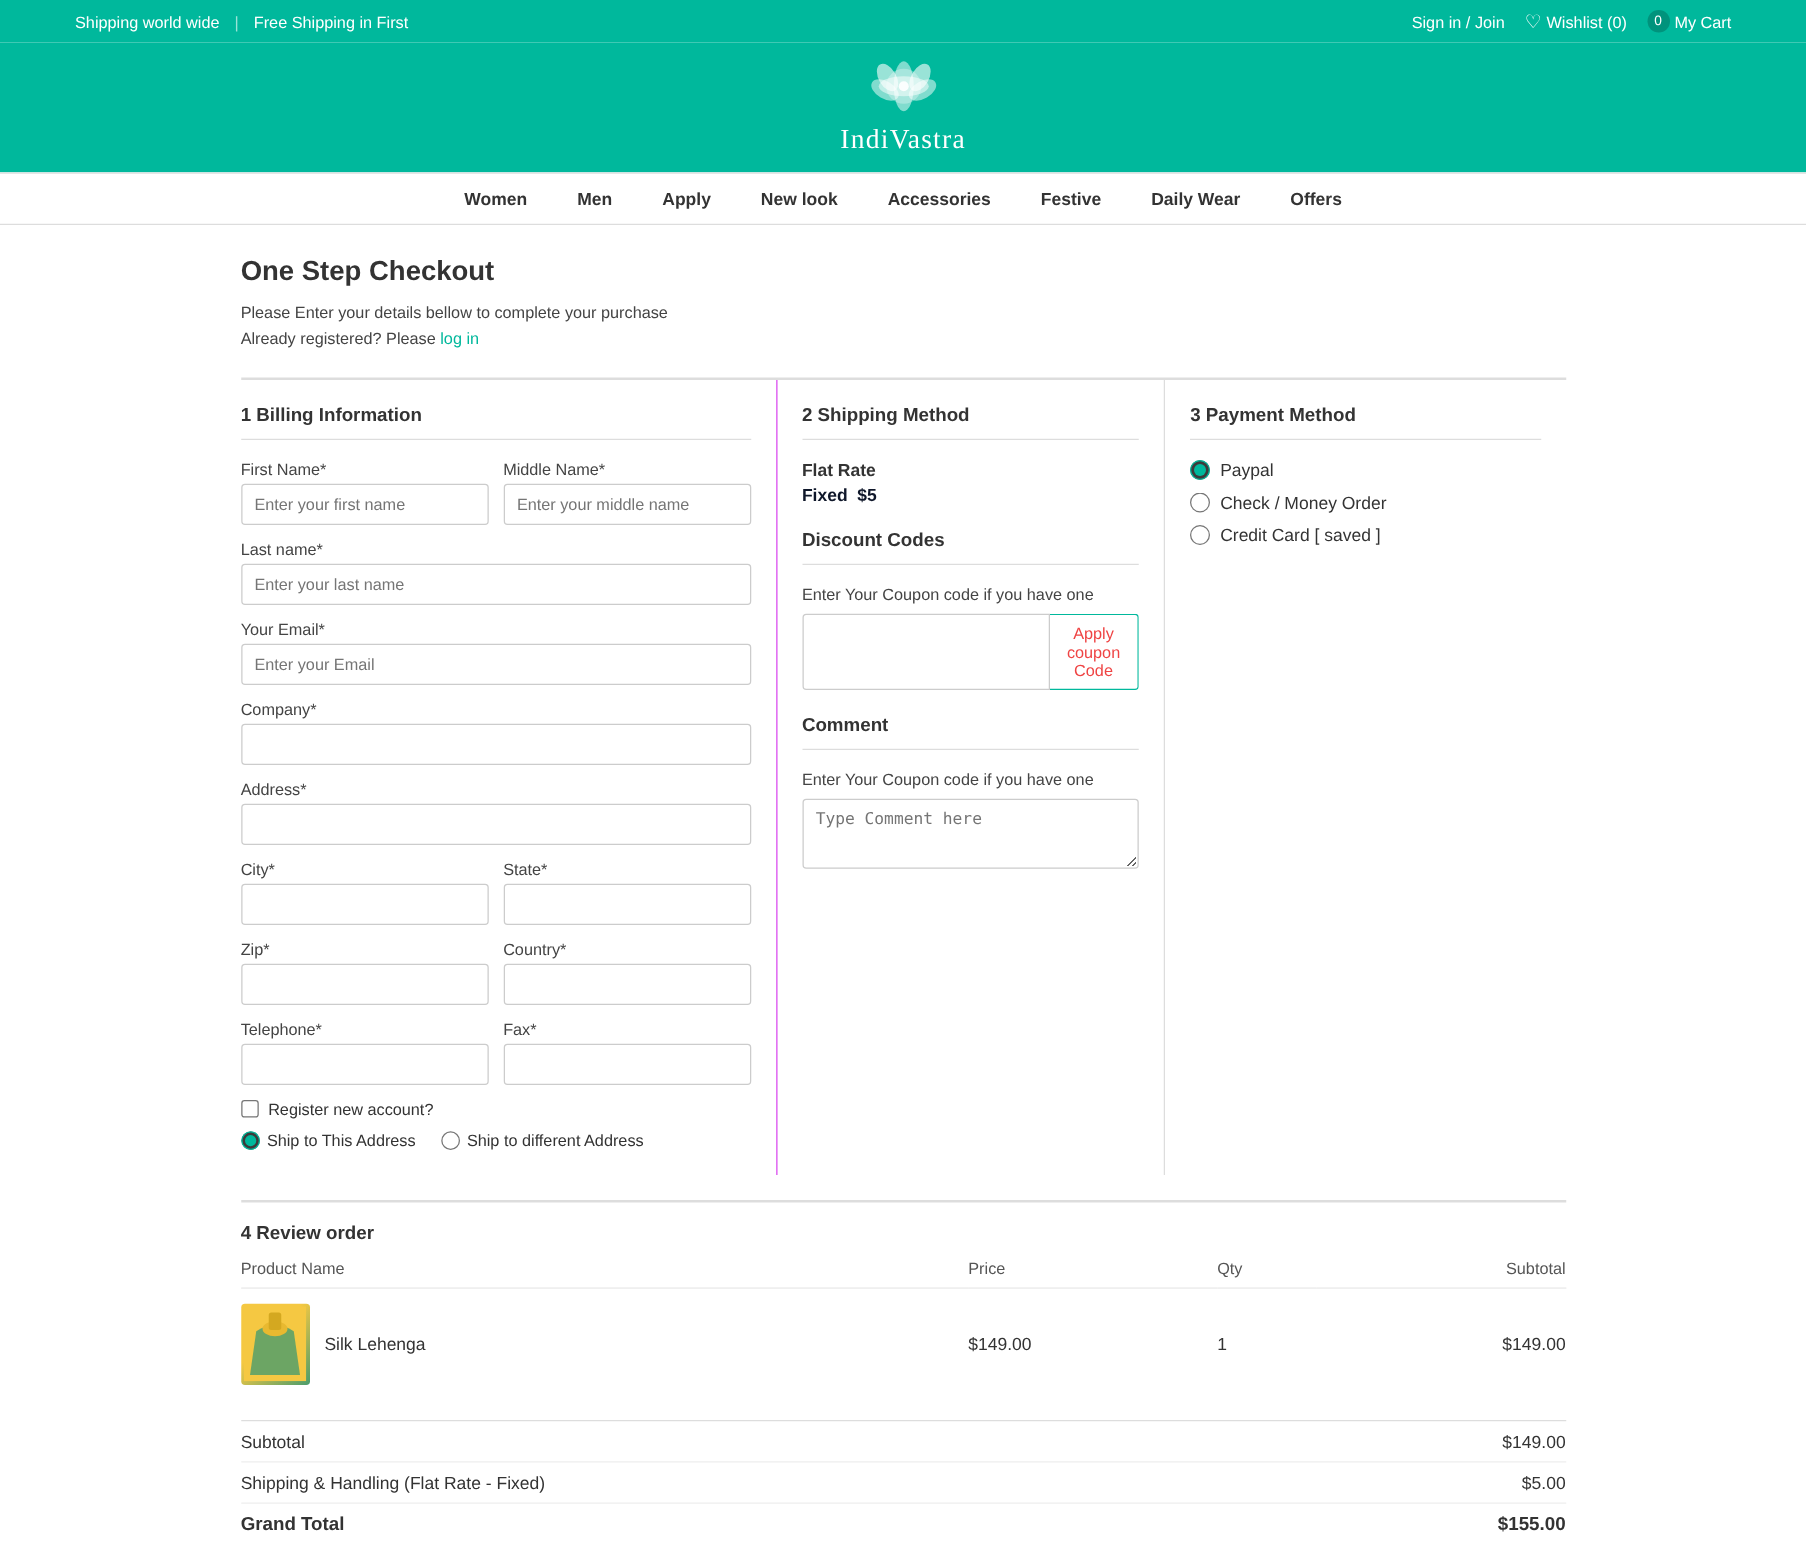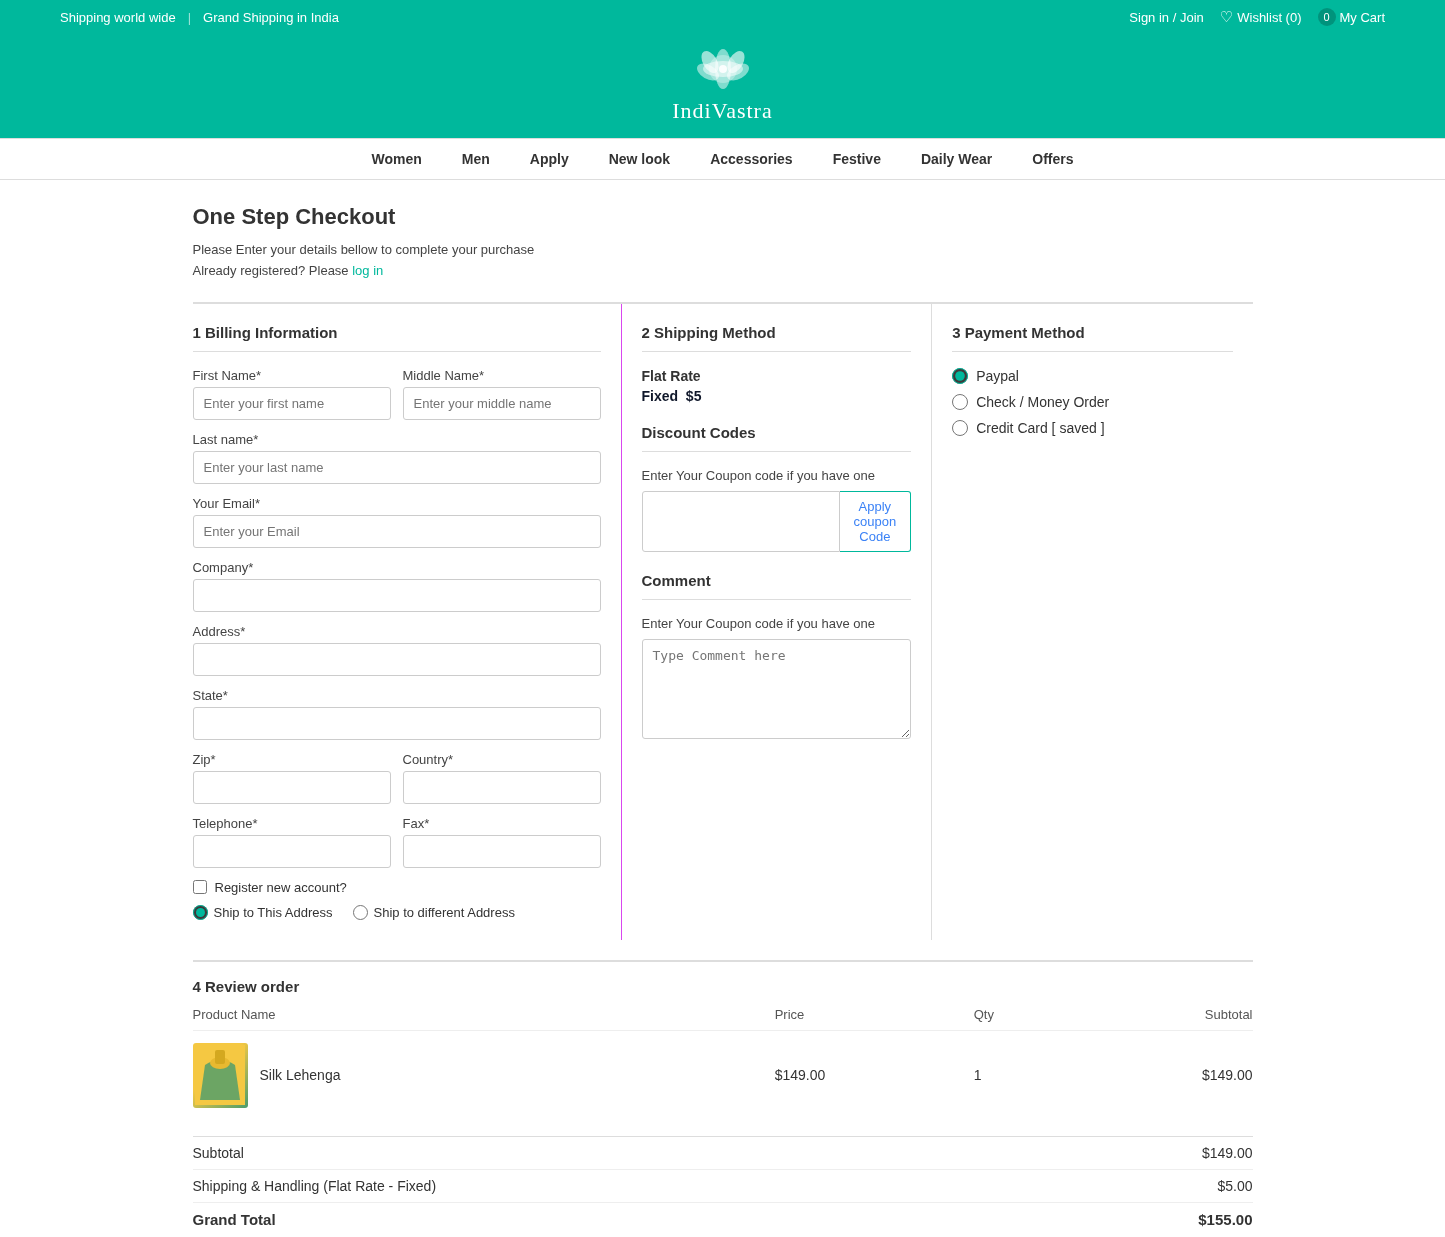--- a/index.html
+++ b/index.html
@@ -37,26 +37,26 @@
     .shipping-info { margin-bottom: 20px; }
     .shipping-info .rate-label { font-weight: bold; font-size: 14px; color: #333; margin-bottom: 4px; }
     .shipping-info .rate-value { font-size: 14px; color: #0f172a; }
     .rate-value span { font-weight: bold; }
 
     
     .discount-section { margin-bottom: 20px; }
     .discount-label { font-size: 13px; color: #444; margin-bottom: 8px; }
     .discount-input-row { display: flex; gap: 0; }
     .discount-input-row input { flex: 1; border: 1px solid #ccc; border-radius: 3px 0 0 3px; padding: 7px 10px; font-size: 13px; outline: none; }
-    .apply-btn { background: #fff; border: 1px solid #00b89c; border-left: none; color: #3b82f6; padding: 7px 14px; cursor: pointer; font-size: 13px; border-radius: 0 3px 3px 0; }
+    .apply-btn { background: #fff; border: 1px solid #00b89c; border-left: none; color: #ef4444; padding: 7px 14px; cursor: pointer; font-size: 13px; border-radius: 0 3px 3px 0; }
 
     
     .comment-section { margin-top: 16px; }
     .comment-label { font-size: 13px; color: #444; margin-bottom: 8px; }
-    .comment-textarea { width: 100%; border: 1px solid #ccc; border-radius: 3px; padding: 8px 10px; font-size: 13px; height: 100px; outline: none; resize: vertical; }
+    .comment-textarea { width: 100%; border: 1px solid #ccc; border-radius: 3px; padding: 8px 10px; font-size: 13px; height: 56px; outline: none; resize: vertical; }
 
     
     .payment-options { display: flex; flex-direction: column; gap: 10px; margin-top: 8px; }
     .payment-option { display: flex; align-items: center; gap: 8px; font-size: 14px; cursor: pointer; }
     .payment-option input[type="radio"] { accent-color: #00b89c; width: 16px; height: 16px; }
 
     
     .review-section { margin-top: 20px; border-top: 2px solid #ddd; padding-top: 16px; }
     .review-header { font-size: 15px; font-weight: bold; color: #333; margin-bottom: 12px; }
     .review-table { width: 100%; border-collapse: collapse; }
@@ -89,21 +89,21 @@
     .col-shipping { flex: 0 0 280px; padding: 20px; border-right: 1px solid #ddd; }
     .col-payment { flex: 1; padding: 20px; }
   </style>
 </head>
 <body>
 
 <div class="top-bar">
   <div class="top-bar-left">
     <span>Shipping world wide</span>
     <span class="top-bar-divider">|</span>
-    <span>Grand Shipping in India</span>
+    <span>Free Shipping in First</span>
   </div>
   <div class="top-bar-right">
     <a href="#">Sign in / Join</a>
     <div class="wishlist-area">
       <span style="font-size:15px;">♡</span>
       <span>Wishlist (0)</span>
     </div>
     <div class="cart-area">
       <span class="cart-badge">0</span>
       <span>My Cart</span>
@@ -185,20 +185,24 @@
       </div>
 
       <div class="form-row">
         <div class="form-group full-width">
           <label>Address*</label>
           <input type="text" style="">
         </div>
       </div>
 
       <div class="form-row">
+        <div class="form-group">
+          <label>City*</label>
+          <input type="text" style="">
+        </div>
         <div class="form-group">
           <label>State*</label>
           <input type="text" style="">
         </div>
       </div>
 
       <div class="form-row">
         <div class="form-group">
           <label>Zip*</label>
           <input type="text" style="">

